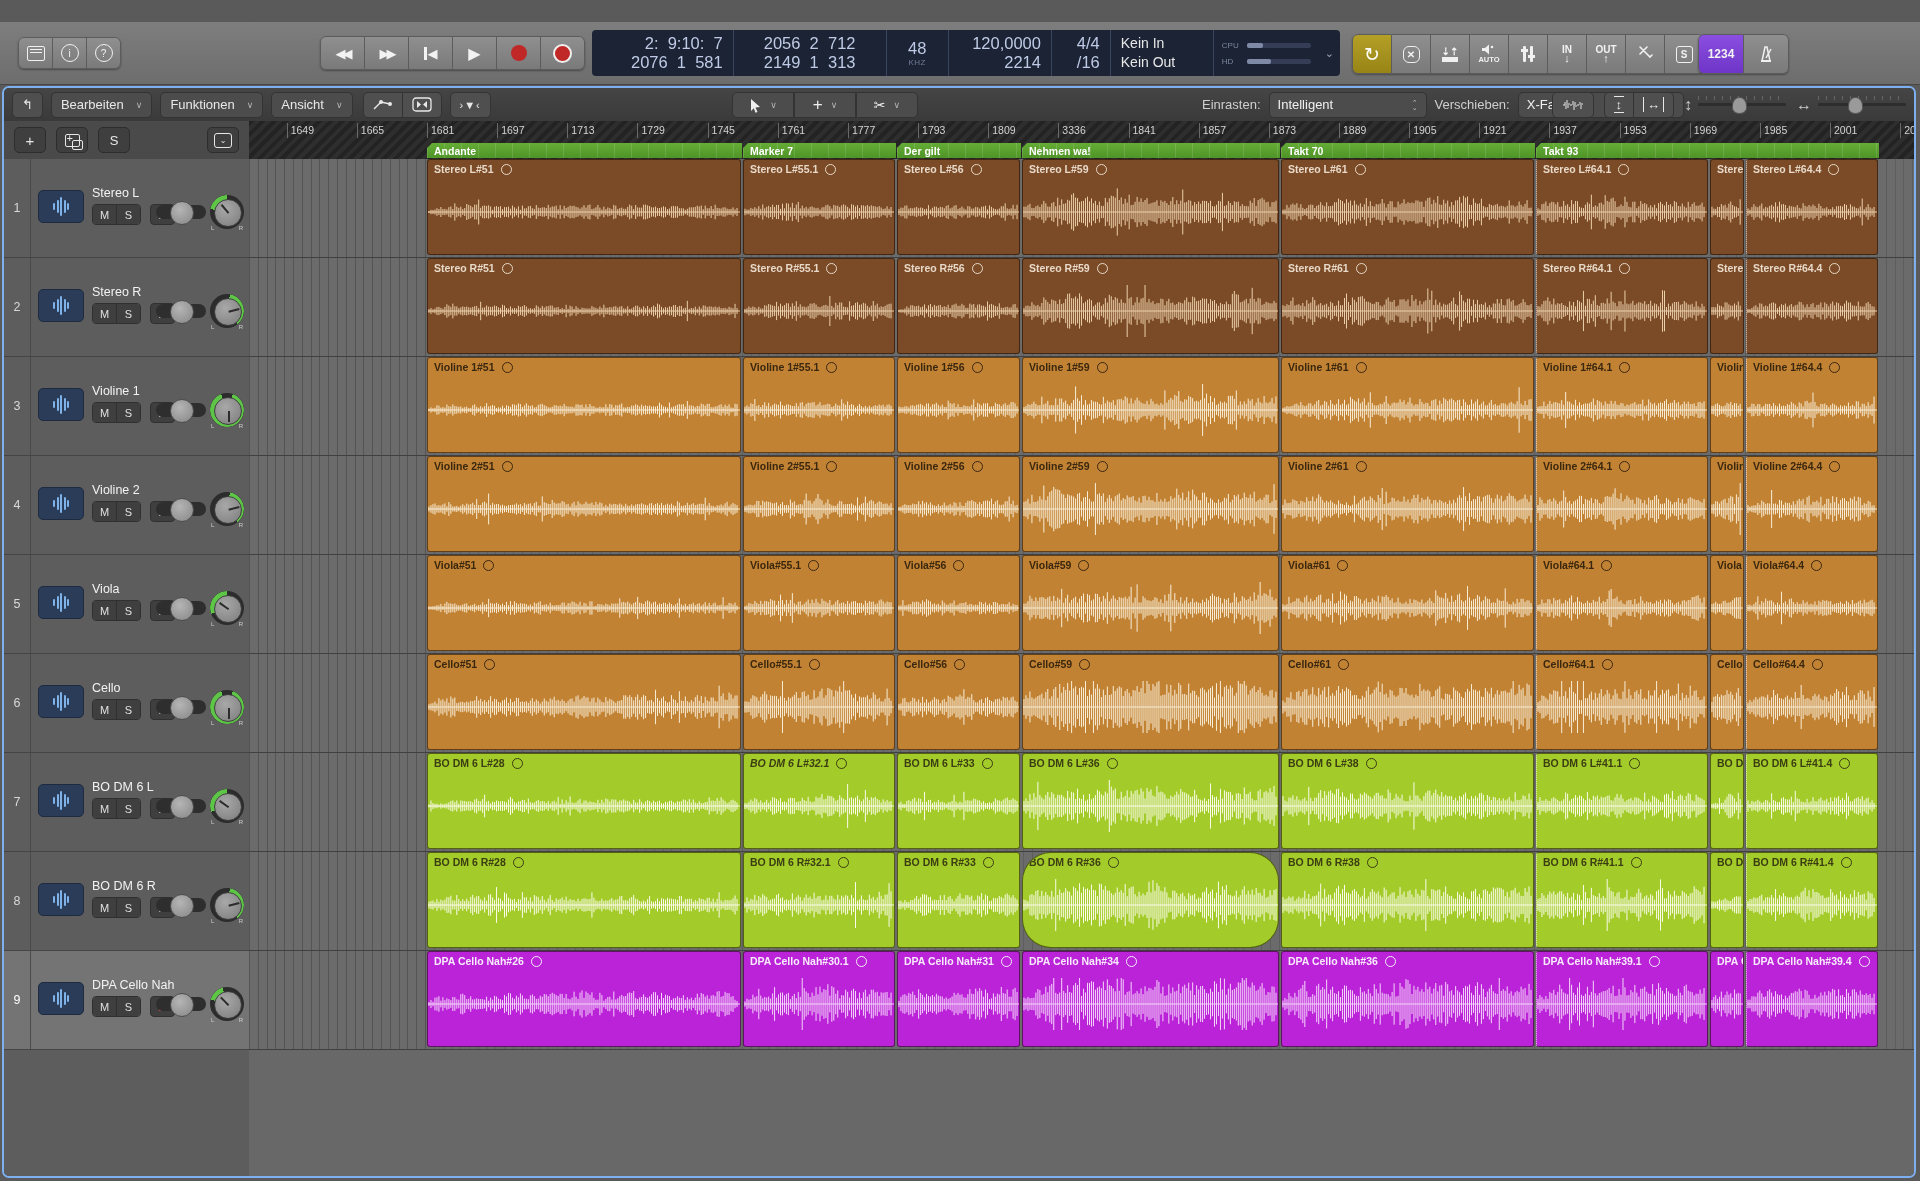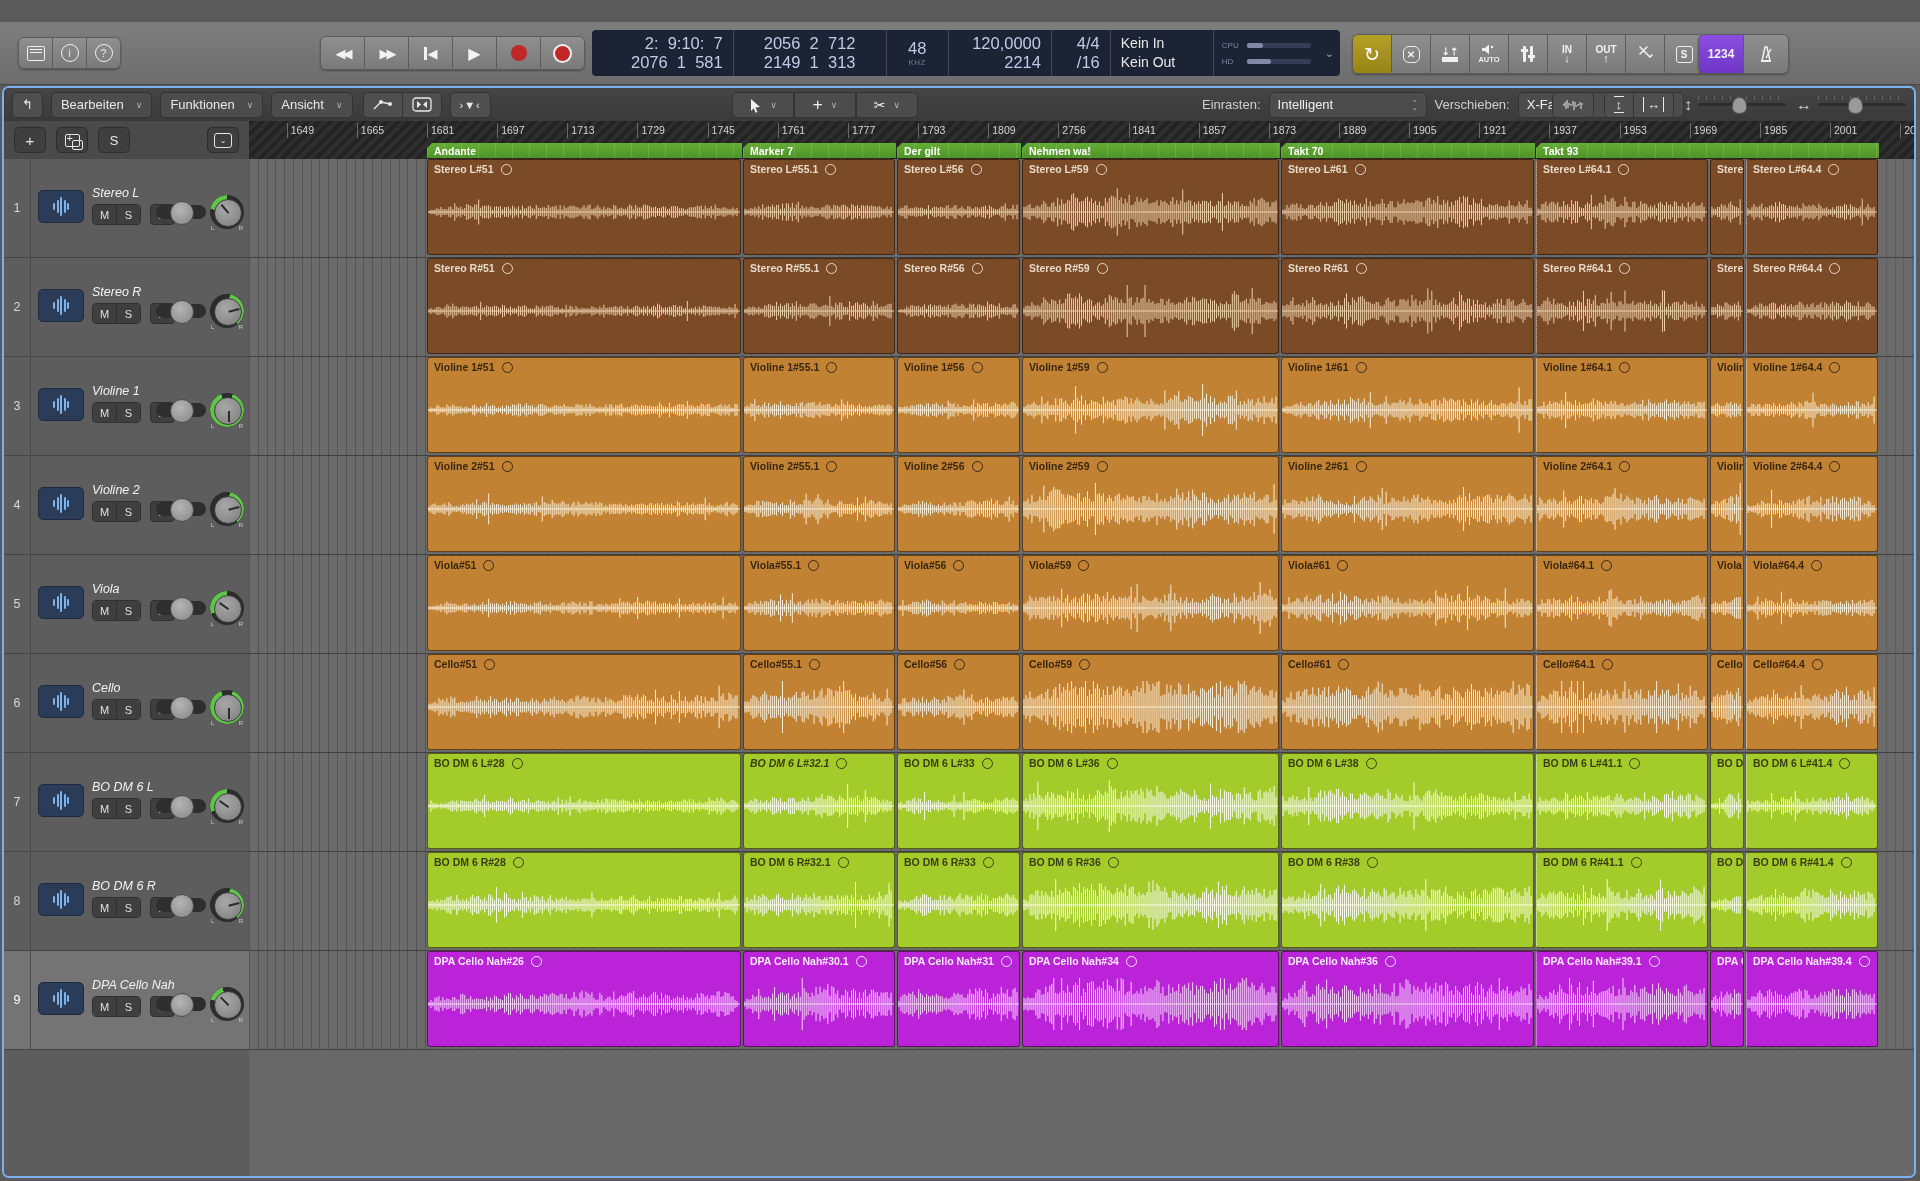--- a/index.html
+++ b/index.html
@@ -97,21 +97,21 @@
   .marker{position:absolute;top:22px;height:15px;background:linear-gradient(#64ad36,#4f9427);color:#fff;font-size:10.5px;font-weight:bold;display:flex;align-items:center;padding-left:7px;box-sizing:border-box;border-radius:0 0 0 0;clip-path:polygon(5px 0,100% 0,100% 100%,0 100%,0 5px);overflow:hidden;white-space:nowrap;}
   .marker::after{content:"";position:absolute;inset:0;background:repeating-linear-gradient(90deg,rgba(255,255,255,.12) 0 1px,transparent 1px 17px);}
 
   
   #headers{position:absolute;left:0;top:71px;width:245px;bottom:0;background:#5d5d5d;border-right:1px solid #2e2e2e;}
   .thead{position:absolute;left:0;width:245px;height:98px;border-bottom:1px solid #454545;background:#5d5d5d;}
   .thead.selected{background:#747474;}
   .tnum{position:absolute;left:0;top:0;width:26px;height:100%;border-right:1px solid #4a4a4a;display:flex;align-items:center;justify-content:center;font-size:12.5px;color:#d8d8d8;}
   .wave-ico{position:absolute;left:34px;top:31px;width:44px;height:31px;background:#2b3c58;border:1px solid #1d2a40;border-radius:5px;display:flex;align-items:center;justify-content:center;gap:1.5px;}
   .wave-ico i{display:block;width:2px;background:#7fb2e8;border-radius:1px;}
-  .tname{position:absolute;left:88px;top:27px;font-size:12.5px;color:#f2f2f2;white-space:nowrap;font-style:italic;}
+  .tname{position:absolute;left:88px;top:27px;font-size:12.5px;color:#f2f2f2;white-space:nowrap;}
   .msr{position:absolute;left:88px;top:45px;display:flex;align-items:center;}
   .ms-pair{display:flex;border-radius:4px;overflow:hidden;border:1px solid #303030;}
   .mini-btn{width:23px;height:19px;background:#3f3f3f;color:#e0e0e0;font-size:11px;display:flex;align-items:center;justify-content:center;}
   .ms-pair .mini-btn+.mini-btn{border-left:1px solid #303030;}
   .r-btn{margin-left:9px;border:1px solid #303030;border-radius:4px;}
   .r-btn.rec{color:#e84a3c;font-weight:bold;}
   .vslider{position:absolute;left:152px;top:46px;width:50px;height:14px;background:#2e2e2e;border-radius:7px;}
   .vknob{position:absolute;left:14px;top:-4px;width:22px;height:22px;border-radius:50%;background:radial-gradient(circle at 40% 35%,#b5b5b5,#868686);border:1px solid #4e4e4e;}
   .pan{position:absolute;left:206px;top:36px;width:34px;height:34px;}
   .pan-ring{position:absolute;inset:0;border-radius:50%;background:#2c2c2c;}
@@ -413,21 +413,21 @@
         <div class="ruler-num" style="left: 462.608px;">1745</div>
         <div class="ruler-tick" style="left: 528.76px;"></div>
         <div class="ruler-num" style="left: 532.76px;">1761</div>
         <div class="ruler-tick" style="left: 598.912px;"></div>
         <div class="ruler-num" style="left: 602.912px;">1777</div>
         <div class="ruler-tick" style="left: 669.064px;"></div>
         <div class="ruler-num" style="left: 673.064px;">1793</div>
         <div class="ruler-tick" style="left: 739.216px;"></div>
         <div class="ruler-num" style="left: 743.216px;">1809</div>
         <div class="ruler-tick" style="left: 809.368px;"></div>
-        <div class="ruler-num" style="left: 813.368px;">2756</div>
+        <div class="ruler-num" style="left: 813.368px;">3336</div>
         <div class="ruler-tick" style="left: 879.52px;"></div>
         <div class="ruler-num" style="left: 883.52px;">1841</div>
         <div class="ruler-tick" style="left: 949.672px;"></div>
         <div class="ruler-num" style="left: 953.672px;">1857</div>
         <div class="ruler-tick" style="left: 1019.82px;"></div>
         <div class="ruler-num" style="left: 1023.82px;">1873</div>
         <div class="ruler-tick" style="left: 1089.98px;"></div>
         <div class="ruler-num" style="left: 1093.98px;">1889</div>
         <div class="ruler-tick" style="left: 1160.13px;"></div>
         <div class="ruler-num" style="left: 1164.13px;">1905</div>
@@ -1279,21 +1279,21 @@
           </div>
           <div class="region" style="left: 648px; width: 123px; background: rgb(163, 203, 41);">
             <div class="r-label" style="color: rgb(59, 61, 19);">
               <span>BO DM 6 R#33</span>
               <span class="r-circ"></span>
             </div>
             <svg class="r-wave" viewBox="0 0 123 56" preserveAspectRatio="none">
               <path d="M0 28 L123 28M1 23.7L1 32.3M3 23.8L3 32.2M5 25.4L5 30.6M7 23.1L7 32.9M9 24.8L9 31.2M11 25.0L11 31.0M13 23.0L13 33.0M15 23.1L15 32.9M17 21.3L17 34.7M19 18.9L19 37.1M21 22.1L21 33.9M23 20.2L23 35.8M25 17.1L25 38.9M27 17.3L27 38.7M29 17.9L29 38.1M31 20.2L31 35.8M33 19.7L33 36.3M35 23.4L35 32.6M37 22.5L37 33.5M39 23.1L39 32.9M41 22.9L41 33.1M43 18.2L43 37.8M45 22.9L45 33.1M47 17.9L47 38.1M49 23.0L49 33.0M51 20.1L51 35.9M53 19.0L53 37.0M55 22.0L55 34.0M57 24.3L57 31.7M59 21.5L59 34.5M61 18.9L61 37.1M63 16.3L63 39.7M65 21.4L65 34.6M67 21.5L67 34.5M69 18.2L69 37.8M71 18.2L71 37.8M73 20.0L73 36.0M75 18.6L75 37.4M77 23.6L77 32.4M79 22.8L79 33.2M81 18.5L81 37.5M83 19.4L83 36.6M85 16.1L85 39.9M87 22.7L87 33.3M89 17.7L89 38.3M91 18.9L91 37.1M93 24.0L93 32.0M95 23.5L95 32.5M97 20.9L97 35.1M99 21.2L99 34.8M101 21.2L101 34.8M103 18.9L103 37.1M105 19.9L105 36.1M107 21.3L107 34.7M109 17.6L109 38.4M111 16.4L111 39.6M113 18.2L113 37.8M115 20.4L115 35.6M117 18.1L117 37.9M119 20.8L119 35.2M121 22.5L121 33.5" stroke="#fbfcec" stroke-width="1" fill="none"></path>
             </svg>
           </div>
-          <div class="region" style="left: 773px; width: 257px; background: rgb(163, 203, 41);">
+          <div class="region" style="left: 773px; width: 257px; background: rgb(163, 203, 41); border-radius: 29px;">
             <div class="r-label" style="color: rgb(59, 61, 19);">
               <span>BO DM 6 R#36</span>
               <span class="r-circ"></span>
             </div>
             <svg class="r-wave" viewBox="0 0 257 56" preserveAspectRatio="none">
               <path d="M0 28 L257 28M1 22.5L1 33.5M3 23.3L3 32.7M5 24.3L5 31.7M7 18.1L7 37.9M9 17.0L9 39.0M11 18.2L11 37.8M13 14.0L13 42.0M15 13.1L15 42.9M17 19.3L17 36.7M19 13.9L19 42.1M21 18.7L21 37.3M23 15.1L23 40.9M25 18.0L25 38.0M27 19.6L27 36.4M29 13.8L29 42.2M31 19.8L31 36.2M33 2.0L33 54.0M35 18.0L35 38.0M37 12.5L37 43.5M39 15.9L39 40.1M41 15.4L41 40.6M43 11.3L43 44.7M45 14.0L45 42.0M47 14.7L47 41.3M49 18.5L49 37.5M51 9.6L51 46.4M53 11.3L53 44.7M55 13.8L55 42.2M57 6.2L57 49.8M59 15.8L59 40.2M61 9.9L61 46.1M63 12.0L63 44.0M65 11.4L65 44.6M67 13.0L67 43.0M69 7.5L69 48.5M71 12.9L71 43.1M73 13.3L73 42.7M75 19.1L75 36.9M77 6.5L77 49.5M79 7.1L79 48.9M81 12.7L81 43.3M83 9.0L83 47.0M85 13.5L85 42.5M87 13.5L87 42.5M89 16.1L89 39.9M91 17.9L91 38.1M93 15.8L93 40.2M95 10.5L95 45.5M97 15.0L97 41.0M99 13.1L99 42.9M101 15.8L101 40.2M103 7.1L103 48.9M105 19.2L105 36.8M107 11.4L107 44.6M109 10.0L109 46.0M111 9.3L111 46.7M113 17.1L113 38.9M115 19.5L115 36.5M117 14.8L117 41.2M119 18.5L119 37.5M121 16.4L121 39.6M123 18.2L123 37.8M125 15.0L125 41.0M127 4.8L127 51.2M129 15.4L129 40.6M131 3.2L131 52.8M133 13.8L133 42.2M135 6.1L135 49.9M137 9.1L137 46.9M139 13.7L139 42.3M141 14.6L141 41.4M143 10.2L143 45.8M145 15.4L145 40.6M147 20.4L147 35.6M149 21.2L149 34.8M151 13.6L151 42.4M153 13.8L153 42.2M155 16.1L155 39.9M157 19.5L157 36.5M159 16.9L159 39.1M161 15.6L161 40.4M163 19.3L163 36.7M165 22.3L165 33.7M167 16.0L167 40.0M169 18.5L169 37.5M171 18.2L171 37.8M173 16.7L173 39.3M175 22.2L175 33.8M177 20.5L177 35.5M179 20.9L179 35.1M181 15.4L181 40.6M183 14.5L183 41.5M185 10.4L185 45.6M187 16.9L187 39.1M189 14.6L189 41.4M191 12.5L191 43.5M193 21.3L193 34.7M195 15.6L195 40.4M197 4.6L197 51.4M199 18.0L199 38.0M201 9.3L201 46.7M203 12.7L203 43.3M205 8.0L205 48.0M207 17.8L207 38.2M209 17.9L209 38.1M211 19.4L211 36.6M213 18.6L213 37.4M215 13.6L215 42.4M217 20.2L217 35.8M219 18.2L219 37.8M221 12.6L221 43.4M223 9.2L223 46.8M225 17.5L225 38.5M227 13.7L227 42.3M229 17.3L229 38.7M231 12.7L231 43.3M233 17.9L233 38.1M235 11.0L235 45.0M237 15.8L237 40.2M239 15.8L239 40.2M241 18.6L241 37.4M243 11.8L243 44.2M245 20.7L245 35.3M247 19.7L247 36.3M249 13.3L249 42.7M251 18.1L251 37.9M253 13.0L253 43.0M255 12.1L255 43.9" stroke="#fbfcec" stroke-width="1" fill="none"></path>
             </svg>
           </div>
           <div class="region" style="left: 1032px; width: 253px; background: rgb(163, 203, 41);">
             <div class="r-label" style="color: rgb(59, 61, 19);">

